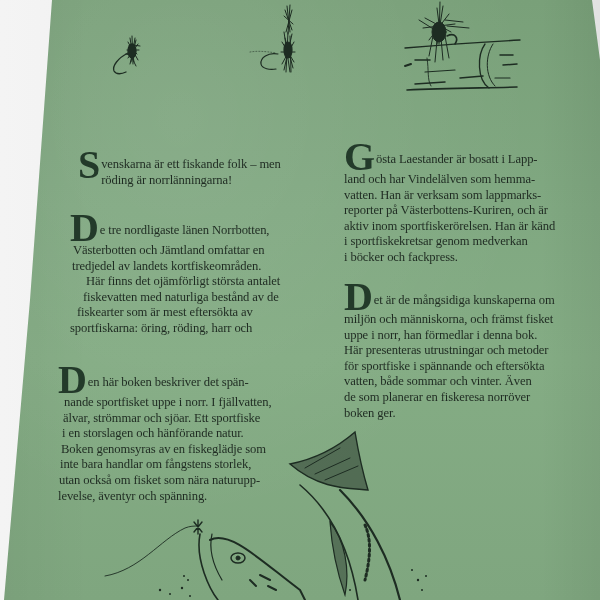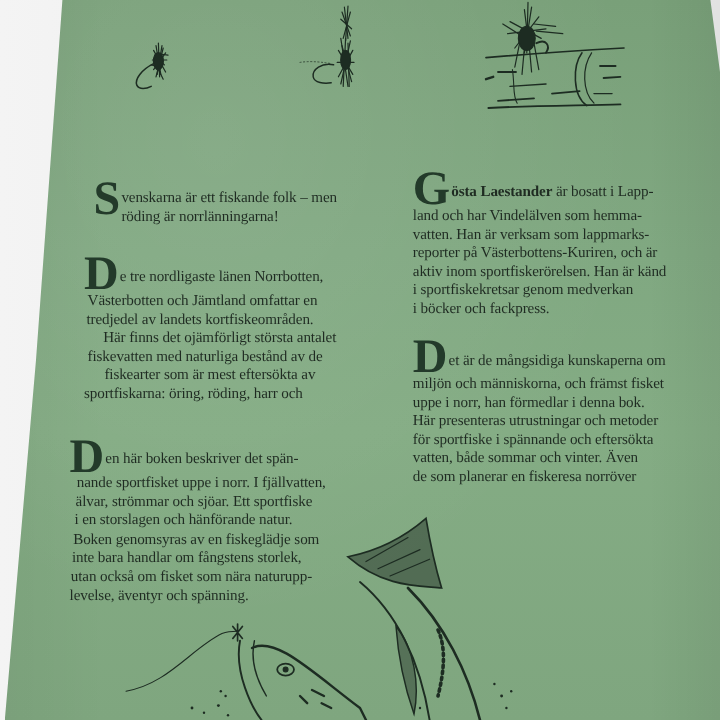--- a/index.html
+++ b/index.html
@@ -22,21 +22,21 @@
   }
   .para {
     position:absolute; color:#1f2b22; font-size:12.6px; line-height:15.6px;
     letter-spacing:-0.1px;
   }
   .para .line { display:block; white-space:nowrap; }
   .dropcap {
     float:left; font-size:40px; line-height:30px; font-weight:bold;
     color:#233a2a; margin:2px 1px 0 0; font-family:"Liberation Serif", serif;
   }
-  .bold { font-weight:bold; }
+  .bold { font-weight:normal; }
   svg.illus { position:absolute; }
 </style>
 </head>
 <body>
 
 <div class="cover"></div>
 <div class="shade"></div>
 
 <svg class="illus" style="left:100px;top:20px" width="60" height="60" viewBox="0 0 60 60">
   <g stroke="#1d2c22" fill="none" stroke-width="1.3" stroke-linecap="round">
@@ -160,22 +160,22 @@
   <span class="line" style="padding-top:9px">venskarna är ett fiskande folk – men</span>
   <span class="line" style="margin-left:-1px">röding är norrlänningarna!</span>
 </div>
 
 <div class="para" style="left:70px;top:211px;">
   <span class="dropcap">D</span>
   <span class="line" style="padding-top:12px">e tre nordligaste länen Norrbotten,</span>
   <span class="line" style="clear:left;margin-left:3px">Västerbotten och Jämtland omfattar en</span>
   <span class="line" style="margin-left:2px">tredjedel av landets kortfiskeområden.</span>
   <span class="line" style="margin-left:16px">Här finns det ojämförligt största antalet</span>
-  <span class="line" style="margin-left:3px">fiskevatten med naturliga bestånd av de</span>
-  <span class="line" style="margin-left:17px">fiskearter som är mest eftersökta av</span>
+  <span class="line" style="margin-left:13px">fiskevatten med naturliga bestånd av de</span>
+  <span class="line" style="margin-left:7px">fiskearter som är mest eftersökta av</span>
   <span class="line">sportfiskarna: öring, röding, harr och</span>
 </div>
 
 <div class="para" style="left:58px;top:363px;">
   <span class="dropcap">D</span>
   <span class="line" style="padding-top:12px">en här boken beskriver det spän-</span>
   <span class="line" style="clear:left;margin-left:6px">nande sportfisket uppe i norr. I fjällvatten,</span>
   <span class="line" style="margin-left:5px">älvar, strömmar och sjöar. Ett sportfiske</span>
   <span class="line" style="margin-left:4px">i en storslagen och hänförande natur.</span>
   <span class="line" style="margin-left:3px">Boken genomsyras av en fiskeglädje som</span>
@@ -199,13 +199,14 @@
 
 <div class="para" style="left:344px;top:280px;">
   <span class="dropcap">D</span>
   <span class="line" style="padding-top:13px">et är de mångsidiga kunskaperna om</span>
   <span class="line" style="clear:left">miljön och människorna, och främst fisket</span>
   <span class="line">uppe i norr, han förmedlar i denna bok.</span>
   <span class="line">Här presenteras utrustningar och metoder</span>
   <span class="line">för sportfiske i spännande och eftersökta</span>
   <span class="line">vatten, både sommar och vinter. Även</span>
   <span class="line">de som planerar en fiskeresa norröver</span>
+  <span class="line">boken ger.</span>
 </div>
 
 </body></html>

